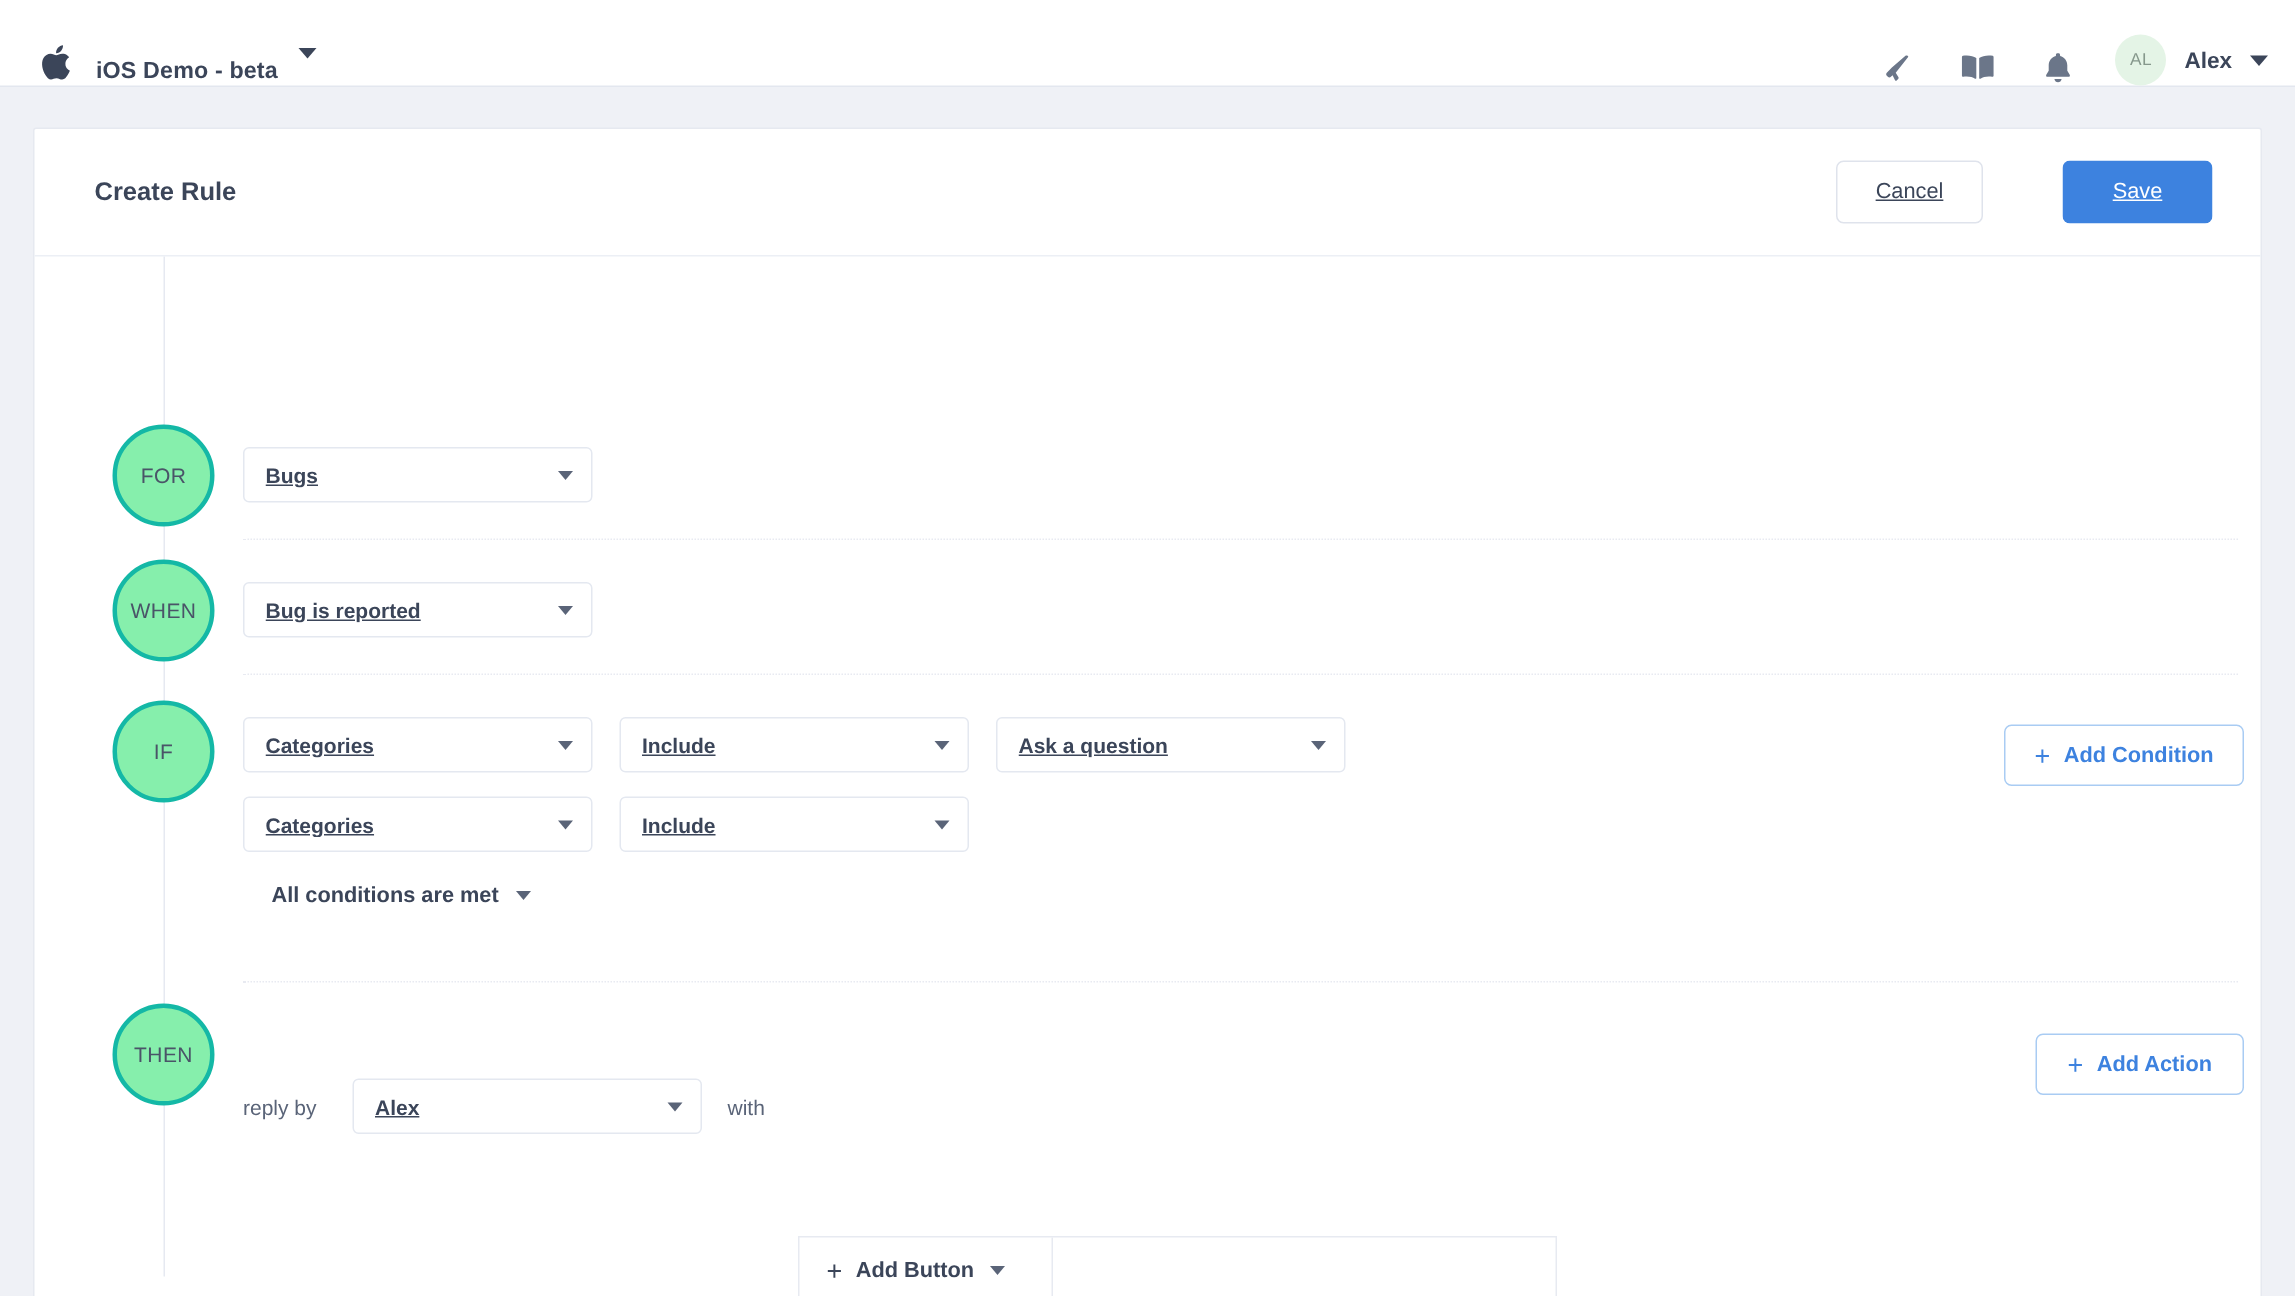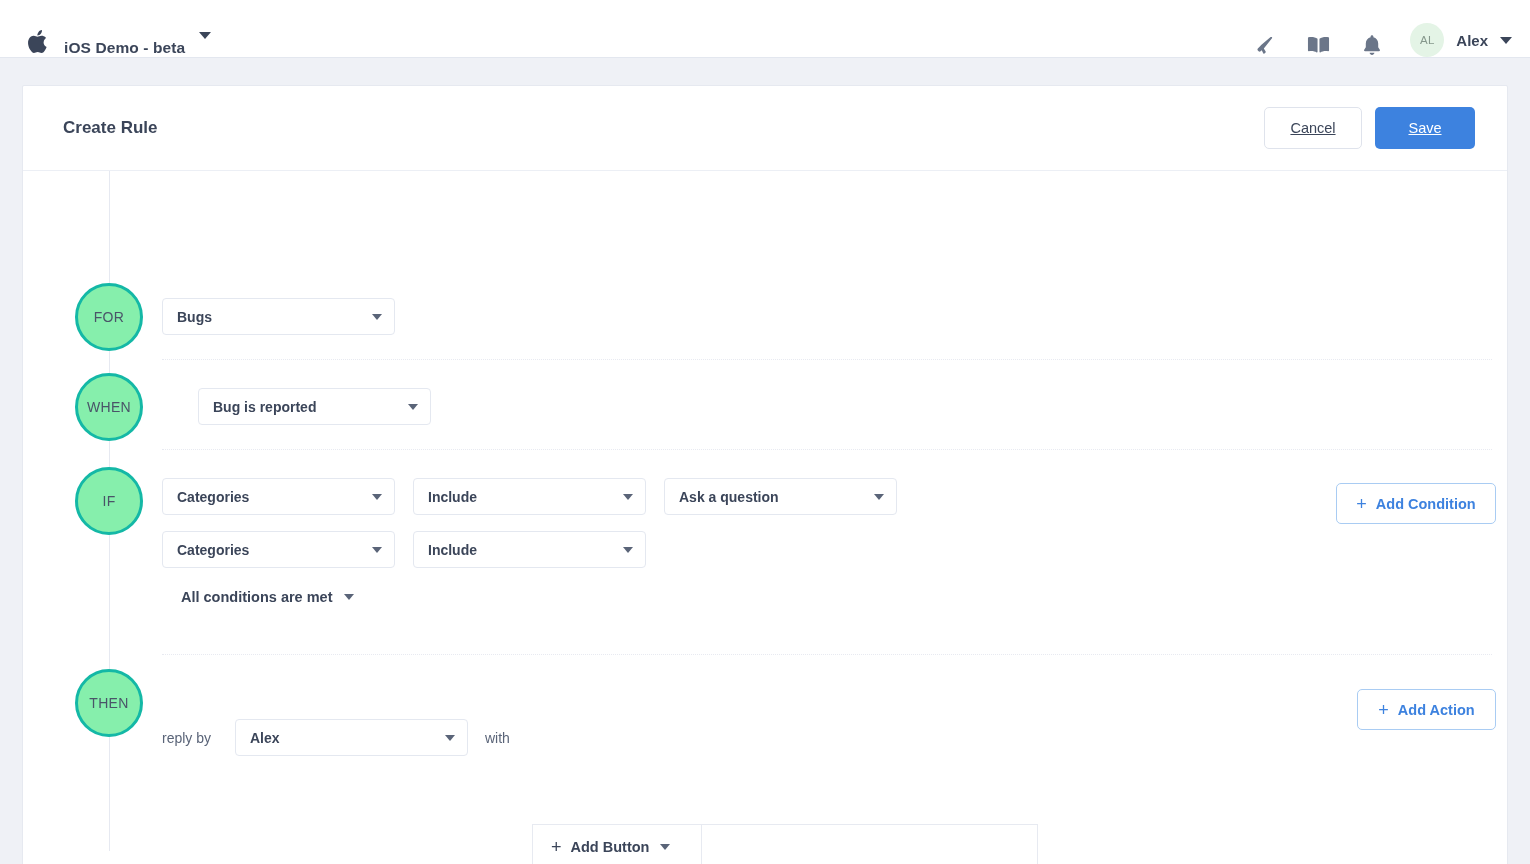--- a/index.html
+++ b/index.html
@@ -74,21 +74,21 @@
     height: 42px; border-radius: 5px;
     font-size: 14.5px; font-weight: normal;
     display: inline-flex; align-items: center; justify-content: center;
     cursor: pointer; border: 1px solid transparent; text-decoration: underline;
   }
   .btn-cancel {
     width: 98px; background: #fff; border-color: #dfe3ec; color: #3b4559;
     margin-right: 13px;
   }
   .btn-save {
-    width: 100px; background: #3d82df; color: #ffffff;
+    width: 100px; background: #3d82df; color: #ffffff; margin-left: 40px;
   }
 
   
   .body-area { position: relative; height: 713px; }
   .timeline-line {
     position: absolute; left: 86px; top: 0; width: 1px; height: 680px;
     background: #e6e9f1;
   }
   .badge {
     position: absolute; left: 52px;
@@ -103,20 +103,21 @@
   .sel {
     height: 37px;
     background: #fff;
     border: 1px solid #e4e8f0;
     border-radius: 4px;
     display: inline-flex; align-items: center;
     padding: 0 12px 0 14px;
     font-size: 14px; color: #3b4559; font-weight: bold;
     cursor: pointer;
     position: absolute;
+    text-decoration: underline;
   }
   .sel .lbl { flex: 1; white-space: nowrap; overflow: hidden; }
   .sel .caret { margin-left: 10px; }
 
   .divider {
     position: absolute; left: 139px; right: 15px; height: 0;
     border-top: 1px dotted #e8eaf1;
   }
 
   .plain-dd {
@@ -222,21 +223,21 @@
     <div class="timeline-line"></div>
 
     <div class="badge" style="top:112px;">FOR</div>
     <div class="sel" style="left:139px; top:127px; width:233px;">
       <span class="lbl">Bugs</span>
       <span class="caret small"></span>
     </div>
     <div class="divider" style="top:188px;"></div>
 
     <div class="badge" style="top:202px;">WHEN</div>
-    <div class="sel" style="left:139px; top:217px; width:233px;margin-left:36px;">
+    <div class="sel" style="left:139px; top:217px; width:233px;">
       <span class="lbl">Bug is reported</span>
       <span class="caret small"></span>
     </div>
     <div class="divider" style="top:278px;"></div>
 
     <div class="badge" style="top:296px;">IF</div>
 
     <div class="sel" style="left:139px; top:307px; width:233px;">
       <span class="lbl">Categories</span>
       <span class="caret small"></span>

